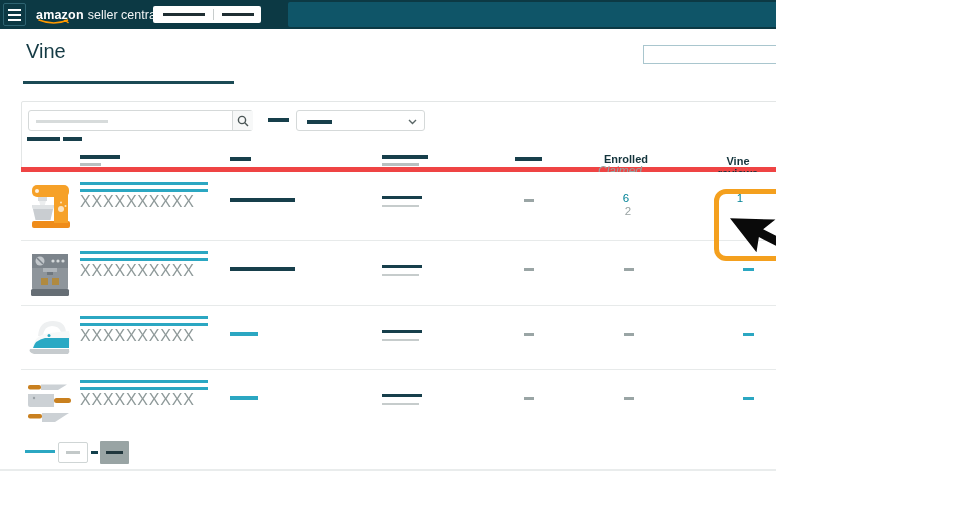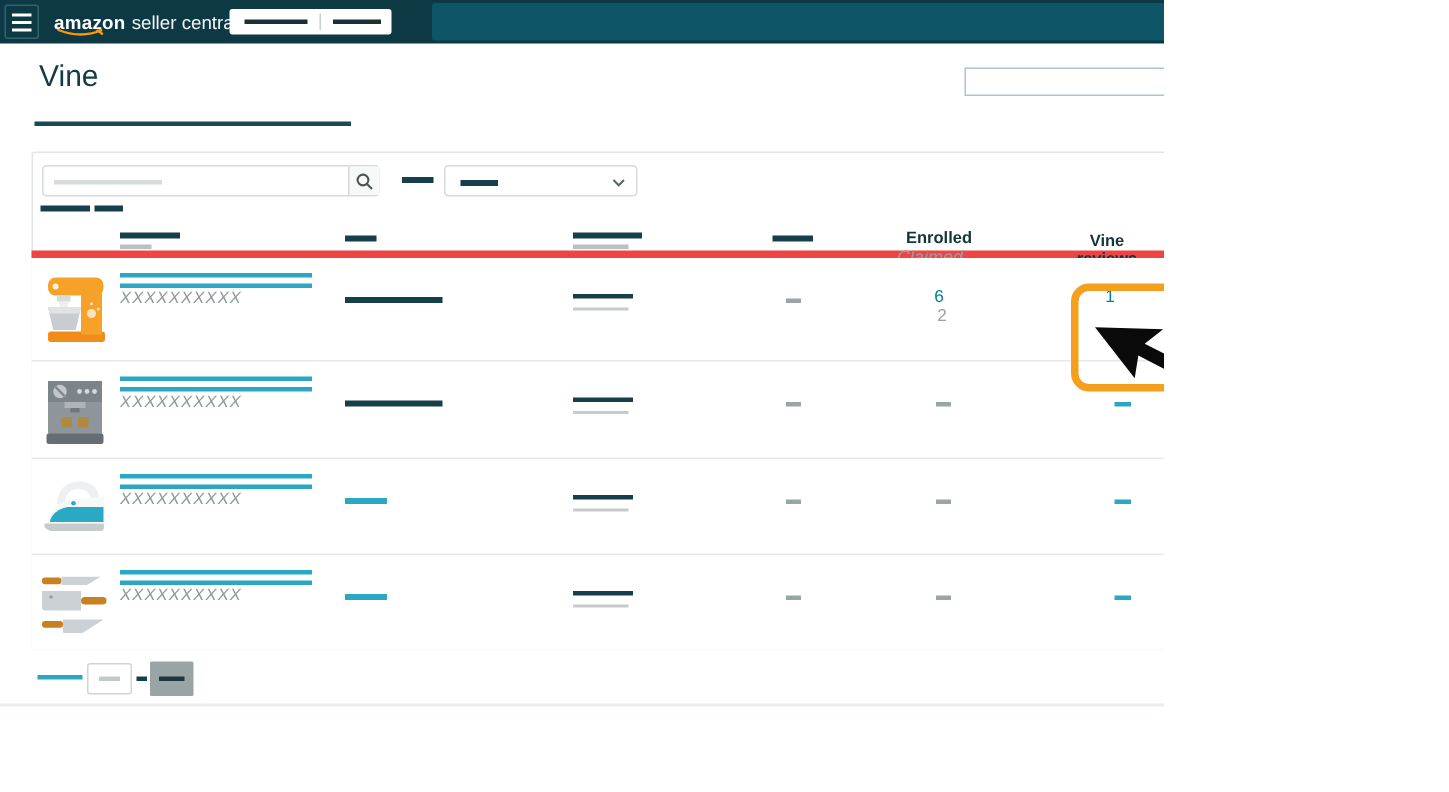--- a/index.html
+++ b/index.html
@@ -63,21 +63,21 @@
   .dk{background:var(--dark_teal,#173f4b);}
   .gy{background:#b9c0c0;}
   .tl{background:var(--accent_teal,#2ba7c2);}
 
   
   .row{left:21px;width:933px;background:#fff;}
   .row + .row, .r-sep{border-top:1px solid #e7eaea;}
   .thumb{left:4px;top:8px;width:50px;height:50px;}
   .tbar1{left:59px;top:10px;width:128px;height:3px;}
   .tbar2{left:59px;top:17px;width:128px;height:3px;}
-  .asin{left:59px;top:21px;font-size:11px;letter-spacing:.8px;color:#8f9a9a;font-style:italic;}
+  .asin{left:59px;top:21px;font-size:16px;letter-spacing:.8px;color:#8f9a9a;}
   .c2{left:209px;top:26px;height:3.5px;}
   .c3a{left:361px;top:24px;width:40px;height:3px;}
   .c3b{left:361px;top:33px;width:37px;height:2px;background:#c6cccc;}
   .c4{left:503px;top:27px;width:10px;height:2.5px;background:#9aa5a5;}
   .val{position:absolute;width:60px;text-align:center;font-size:11.5px;}
   .link-val{color:var(--link_blue,#008296);cursor:pointer;}
   .gray-val{color:#98a2a2;}
   .btn1{left:771px;top:23px;width:53px;height:19px;background:#e8eeec;border-radius:4px;
         display:flex;align-items:center;justify-content:center;cursor:pointer;}
   .btn1 i{display:block;width:33px;height:3px;background:#12404d;}

